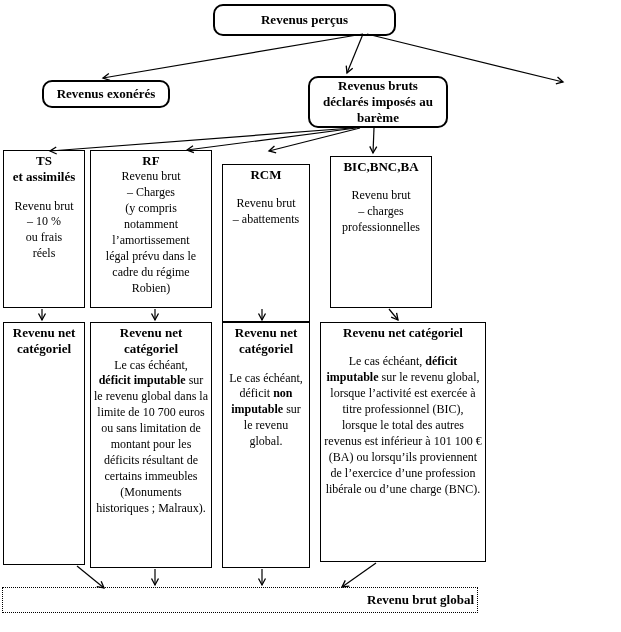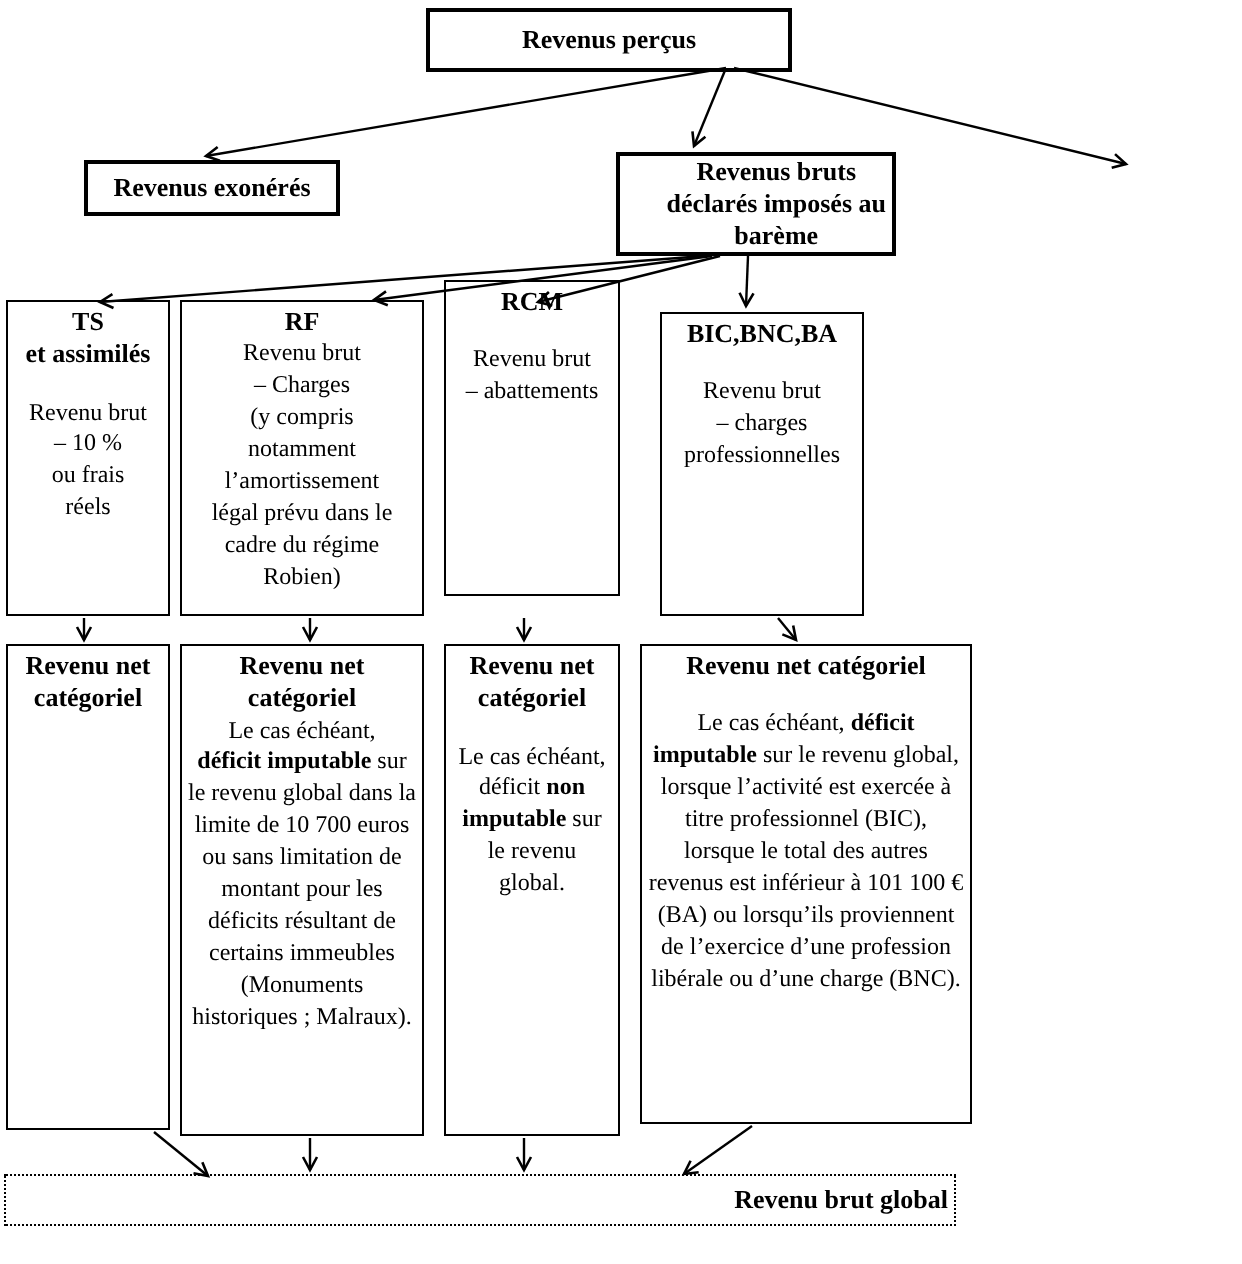--- a/index.html
+++ b/index.html
@@ -4,21 +4,21 @@
 <style>
   html,body{margin:0;padding:0;background:#ffffff;}
   .canvas{
     position:relative;width:621px;height:632px;background:#ffffff;
     font-family:"Liberation Serif", serif;color:#000;overflow:hidden;
   }
   .box{
     position:absolute;box-sizing:border-box;background:#fff;
     border:1.5px solid #000;text-align:center;padding:2px 3px;
   }
-  .bthick{border-width:2px;}
+  .bthick{border-width:2px;border-radius:10px;}
   .ml{white-space:pre-line;}
   .title{font-weight:bold;font-size:13px;line-height:1.25;}
   .body{font-size:12px;line-height:1.33;}
   .gap{margin-top:13px;}
   .center-v{display:flex;flex-direction:column;align-items:center;justify-content:center;}
   .bseg{font-weight:bold;}
   .dotted{border:1.5px dotted #000;display:flex;align-items:center;justify-content:center;}
   svg.arrows{position:absolute;left:0;top:0;pointer-events:none;}
 </style>
 </head>
@@ -27,21 +27,21 @@
 <div class="canvas">
 
   <div class="box bthick center-v" style="left:213px;top:4px;width:183px;height:32px;">
     <div class="title">Revenus perçus</div>
   </div>
 
   <div class="box bthick center-v" style="left:42px;top:80px;width:128px;height:28px;">
     <div class="title">Revenus exonérés</div>
   </div>
 
-  <div class="box bthick center-v" style="left:308px;top:76px;width:140px;height:52px;align-items:flex-end;">
+  <div class="box bthick center-v" style="left:308px;top:76px;width:140px;height:52px;">
     <div class="title ml">Revenus bruts
 déclarés imposés au
 barème</div>
   </div>
 
 
   <div class="box" style="left:3px;top:150px;width:82px;height:158px;">
     <div class="title ml">TS
 et assimilés</div>
     <div class="body ml gap">Revenu brut
@@ -55,21 +55,21 @@
     <div class="body ml">Revenu brut
 – Charges
 (y compris
 notamment
 l’amortissement
 légal prévu dans le
 cadre du régime
 Robien)</div>
   </div>
 
-  <div class="box" style="left:222px;top:140px;width:88px;height:158px;">
+  <div class="box" style="left:222px;top:164px;width:88px;height:158px;">
     <div class="title">RCM</div>
     <div class="body ml gap">Revenu brut
 – abattements</div>
   </div>
 
   <div class="box" style="left:318px;top:156px;width:102px;height:152px;margin-left:12px;">
     <div class="title">BIC,BNC,BA</div>
     <div class="body ml gap">Revenu brut
 – charges
 professionnelles</div>

